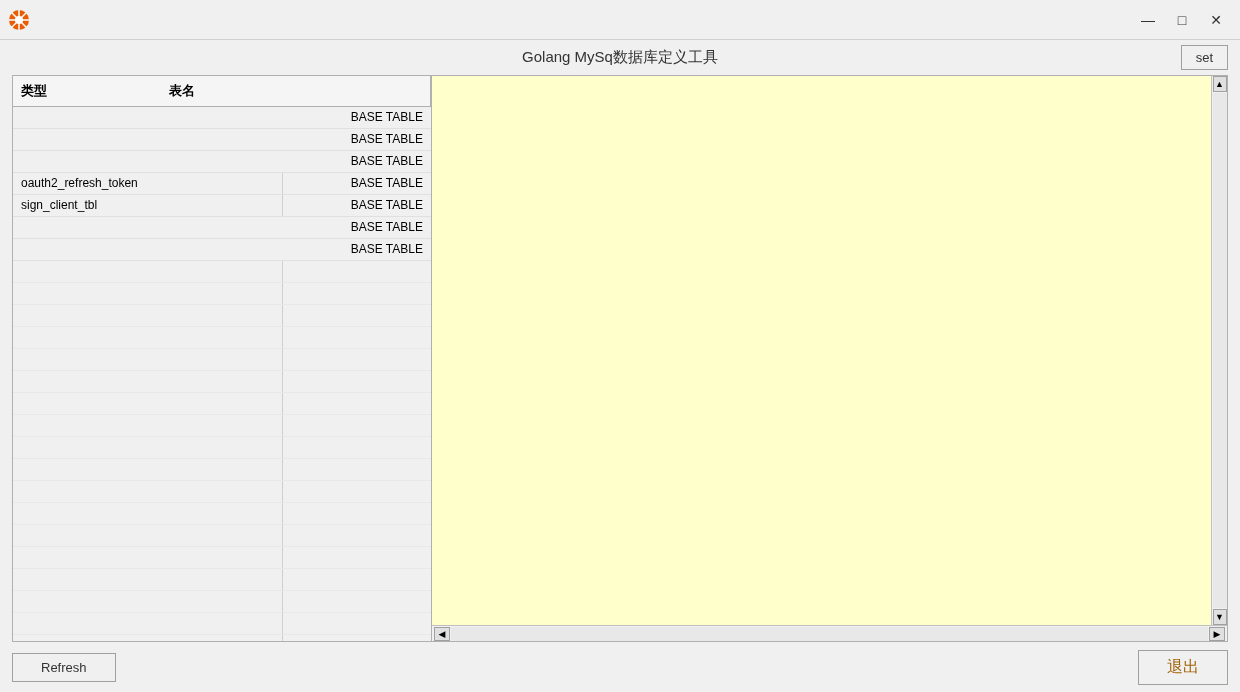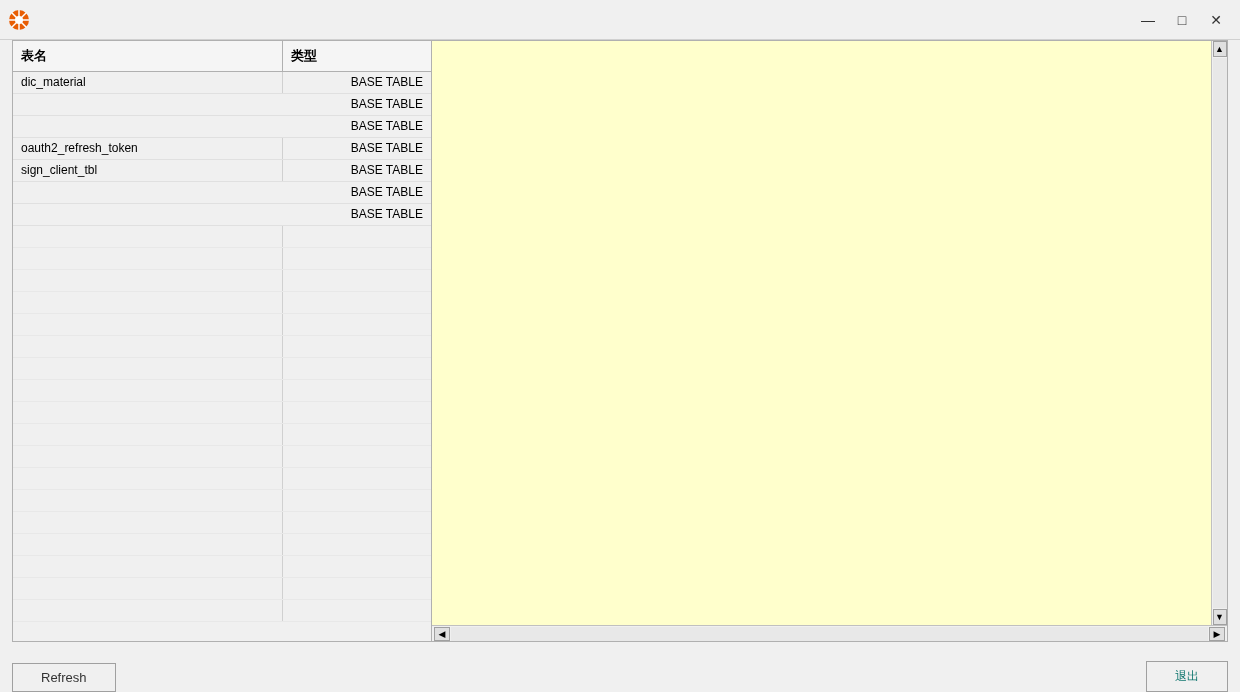--- a/index.html
+++ b/index.html
@@ -264,43 +264,43 @@
     .right-panel-inner {
       flex: 1;
       display: flex;
       overflow: hidden;
     }
 
     
     .bottom-bar {
       height: 50px;
       display: flex;
-      align-items: flex-end;
+      align-items: center;
       padding: 0 12px;
       gap: 24px;
       flex-shrink: 0;
     }
 
     .refresh-button {
       padding: 6px 28px;
       background: #f0f0f0;
       border: 1px solid #a0a0a0;
       cursor: pointer;
       font-size: 13px;
       color: #333;
       margin-left: 0;
     }
 
     .quit-button {
       padding: 6px 28px;
       background: #f0f0f0;
       border: 1px solid #a0a0a0;
       cursor: pointer;
-      font-size: 12px;
-      color: #0f766e;
+      font-size: 16px;
+      color: #a16207;
       margin-left: auto;
     }
   </style>
 </head>
 <body>
 
 <div class="title-bar">
   <div class="title-bar-left">
     <div class="app-icon">
       <svg width="22" height="22" viewBox="0 0 22 22">
@@ -315,32 +315,35 @@
   </div>
   <div class="title-bar-controls">
     <button class="title-bar-btn">—</button>
     <button class="title-bar-btn">□</button>
     <button class="title-bar-btn close">✕</button>
   </div>
 </div>
 
 <div class="main-content">
 
+  <div class="top-bar">
+    <span class="app-title">Golang MySq数据库定义工具</span>
+    <button class="set-button">set</button>
+  </div>
 
   <div class="panels">
 
     <div class="left-panel">
       <div class="table-header">
+        <div class="col-header col-type">类型</div>
         <div class="col-header col-name">表名</div>
-        <div class="col-header col-type">类型</div>
       </div>
       <div class="table-body" id="table-body">
 
       <div class="table-row">
-            <div class="cell cell-name">dic_material</div>
             <div class="cell cell-type">BASE TABLE</div>
           </div>
           <div class="table-row">
             <div class="cell cell-type">BASE TABLE</div>
           </div>
           <div class="table-row">
             <div class="cell cell-type">BASE TABLE</div>
           </div>
           <div class="table-row">
             <div class="cell cell-name">oauth2_refresh_token</div>

